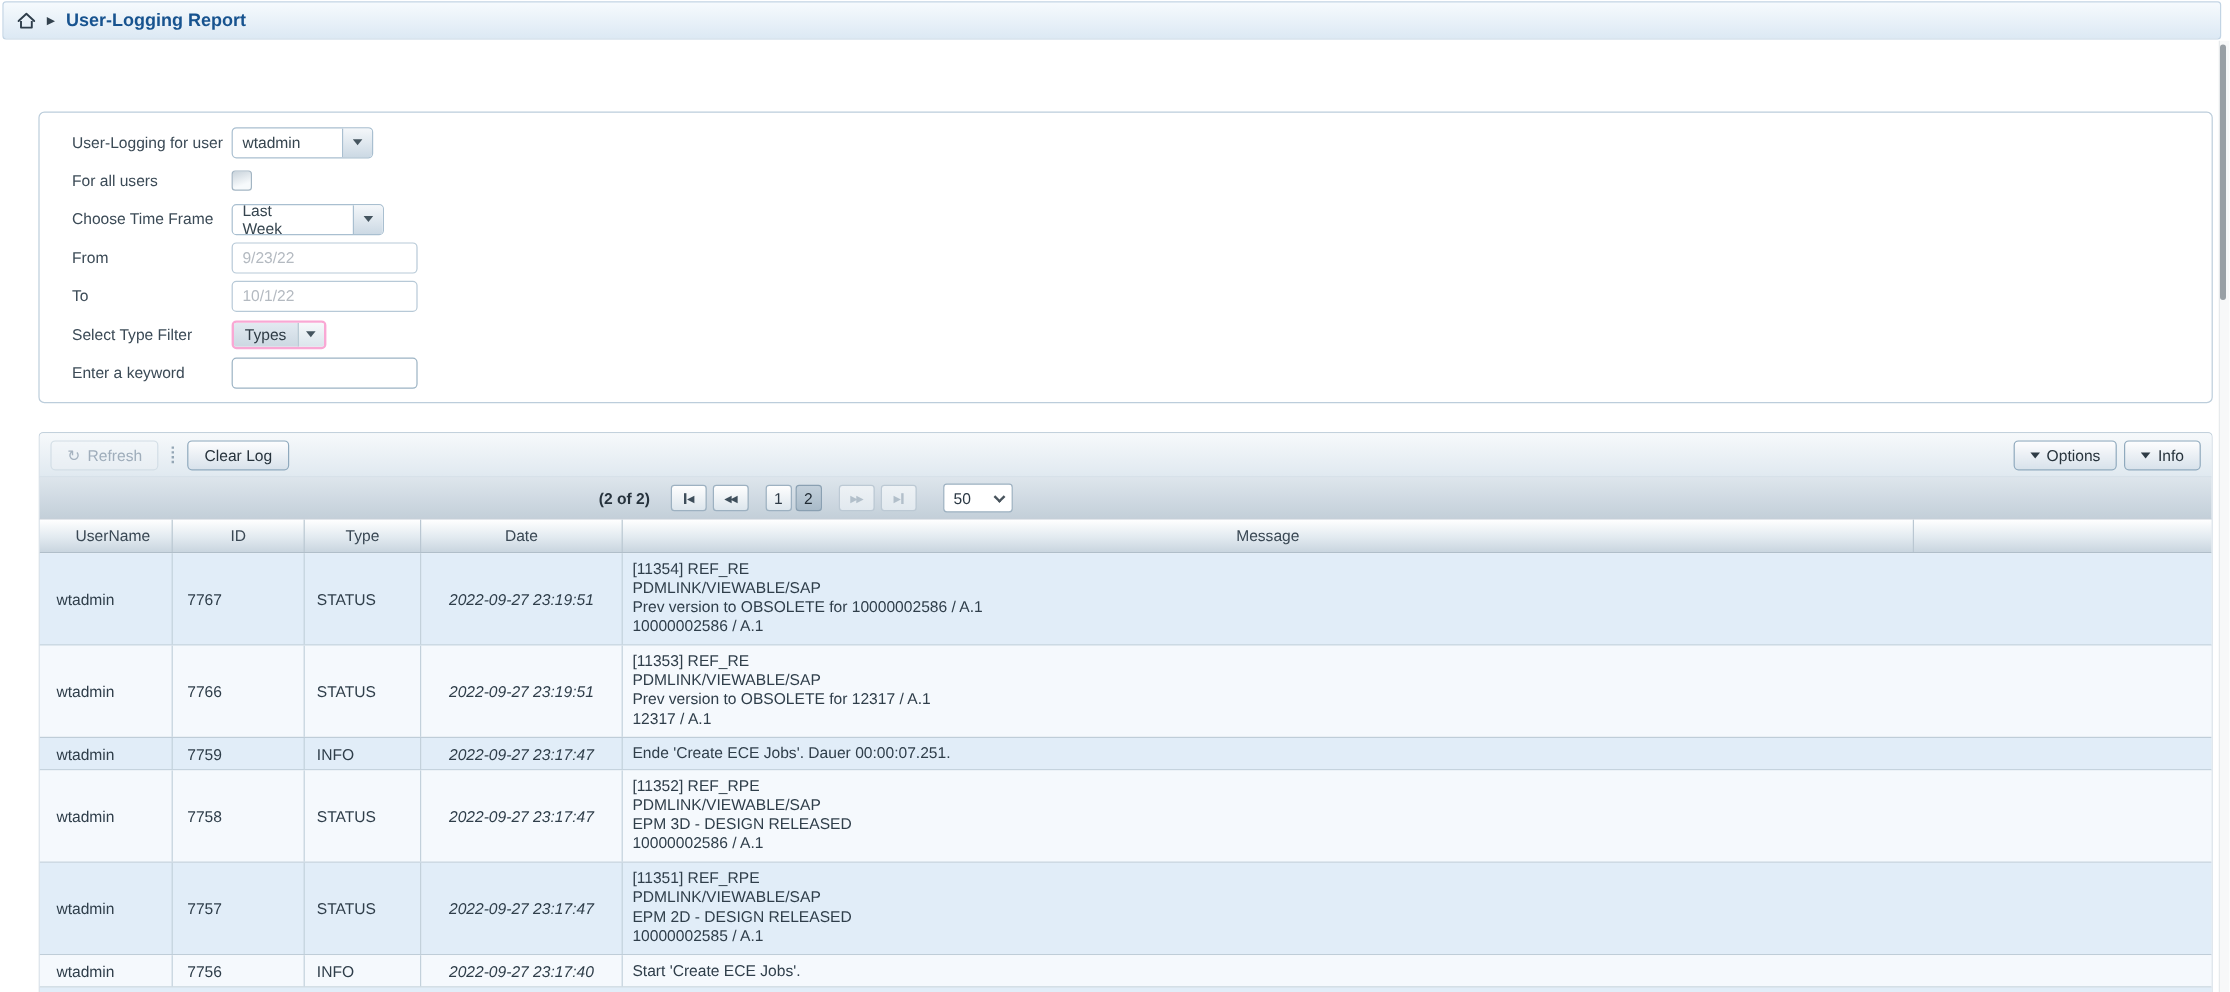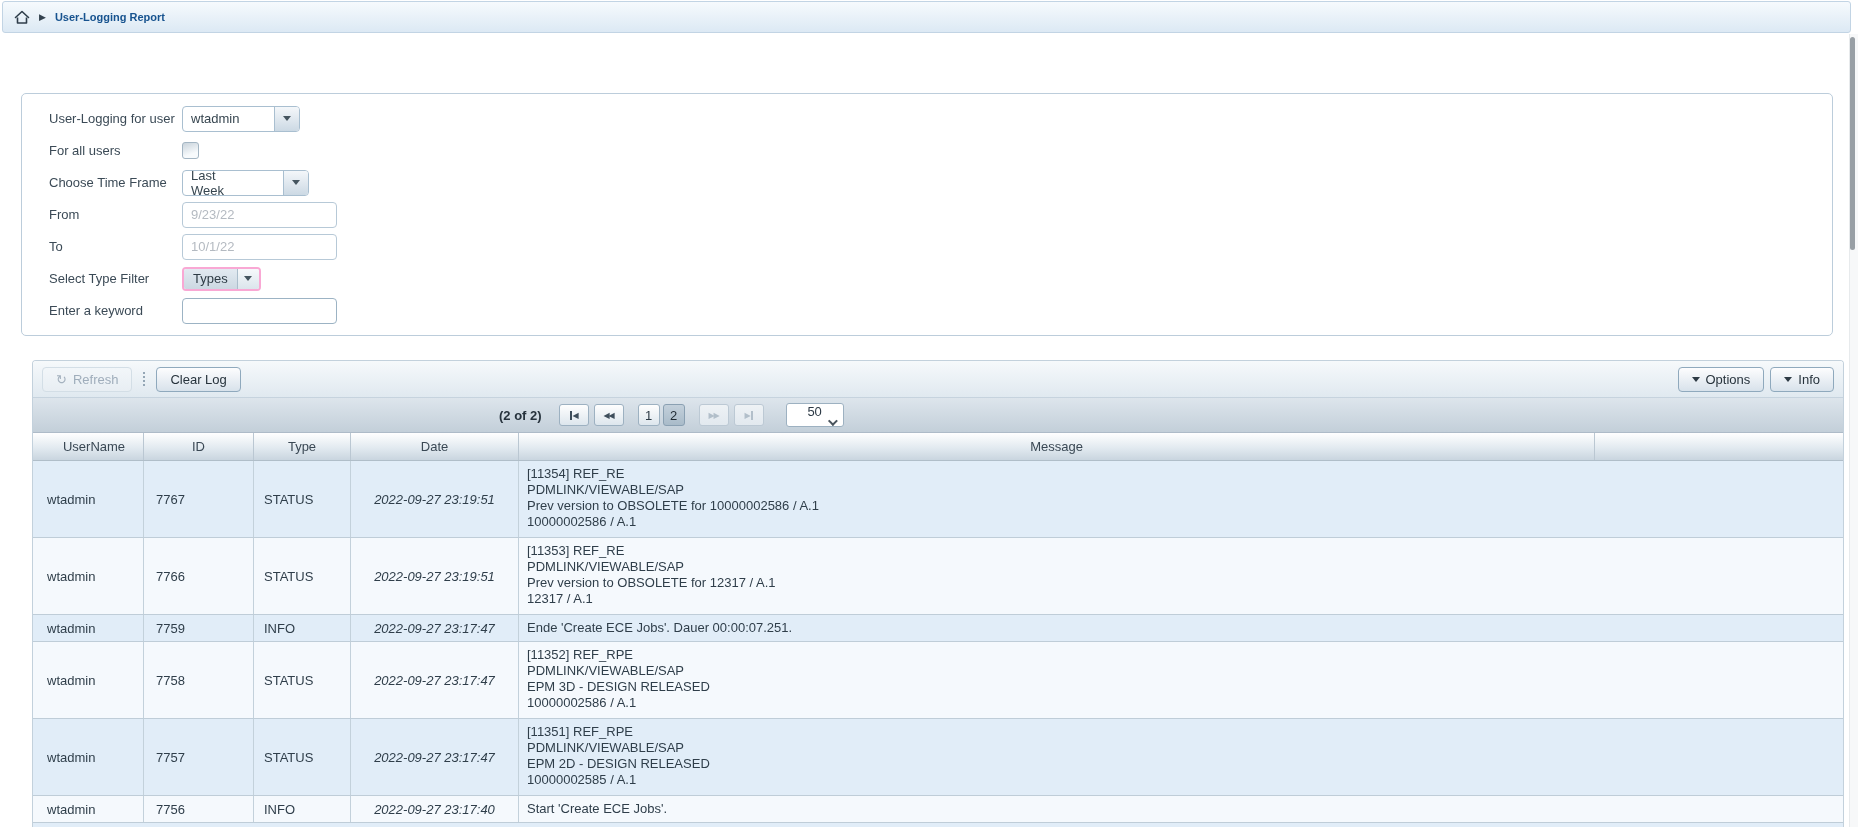--- a/index.html
+++ b/index.html
@@ -14,25 +14,25 @@
   .stage { position:absolute; inset:0; }
 
   
   .crumbbar {
     position:absolute; top:1px; left:2px; width:1849px; height:32px;
     background:linear-gradient(#f6fafd,#dce9f4);
     border:1px solid #c2d4e4; border-radius:3px;
     display:flex; align-items:center; padding:0 11px; gap:9px;
   }
   .crumb-arrow { font-size:9px; color:#33424e; line-height:1; }
-  .crumb-title { font-size:11px; font-weight:bold; color:#17538f; }
+  .crumb-title { font-size:15px; font-weight:bold; color:#17538f; }
 
   
   .panel-form {
-    position:absolute; left:21px; top:93px; width:1812px; height:243px;
+    position:absolute; left:32px; top:93px; width:1812px; height:243px;
     border:1px solid #bccddb; border-radius:5px; background:#fff;
     padding:11px 0 0 27px;
   }
   .f-row { display:flex; align-items:center; height:27px; margin-bottom:5px; }
   .f-label { width:133px; font-size:13px; color:#3b4a56; }
 
   .ui-select { height:26px; background:#fff; border:1px solid #a9bfd0; border-radius:4px;
     display:flex; align-items:center; overflow:hidden; }
   .ui-select .val { padding-left:8px; font-size:13px; color:#36454f; flex:1; }
   .ui-select .dbtn { width:25px; height:100%; border-left:1px solid #a9bfd0;
@@ -83,21 +83,21 @@
     justify-content:center; color:#3e4e5b; font-size:8px; letter-spacing:-1px; margin-right:5px; }
   .pbtn.disabled { color:#b2bfca; border-color:#bcc9d4; background:linear-gradient(#eef2f5,#e2e9ef); }
   .pbtn .bar-l { border-left:2px solid currentColor; padding-left:1px; }
   .pbtn .bar-r { border-right:2px solid currentColor; padding-right:1px; }
   .ppage { width:22px; height:22px; border:1px solid #9db1c1; border-radius:3px;
     background:linear-gradient(#fefefe,#dde6ed); display:inline-flex; align-items:center;
     justify-content:center; font-size:13px; color:#2c3945; margin-right:3px; }
   .ppage.active { background:linear-gradient(#c3d0db,#a9bbc9); border-color:#8aa0b2; color:#1f2a33; }
   .grp-gap { width:9px; } .grp-gap2 { width:11px; }
   .psel { width:58px; height:24px; background:#fff; border:1px solid #9db1c1; border-radius:3px;
-    display:flex; align-items:center; padding:0 8px; margin-left:17px; font-size:13px; color:#2c3945;flex-direction:column; }
+    display:flex; align-items:center; padding:0 8px; margin-left:17px; font-size:13px; color:#2c3945; }
   .chev { margin-left:auto; width:7px; height:7px; border-right:2px solid #49545d;
     border-bottom:2px solid #49545d; transform:rotate(45deg) translateY(-2px); }
 
   
   .thead { display:flex; height:28px;
     background:linear-gradient(#ffffff,#e2eaf0 55%,#c9d5df);
     border-bottom:1px solid #b0bec9; }
   .th { display:flex; align-items:center; justify-content:center; font-size:13px; color:#3a4854;
     border-right:1px solid #bac7d2; }
   .c-user { width:111px;padding-left:12px; } .c-id { width:110px; } .c-type { width:97px;text-align:center; }

